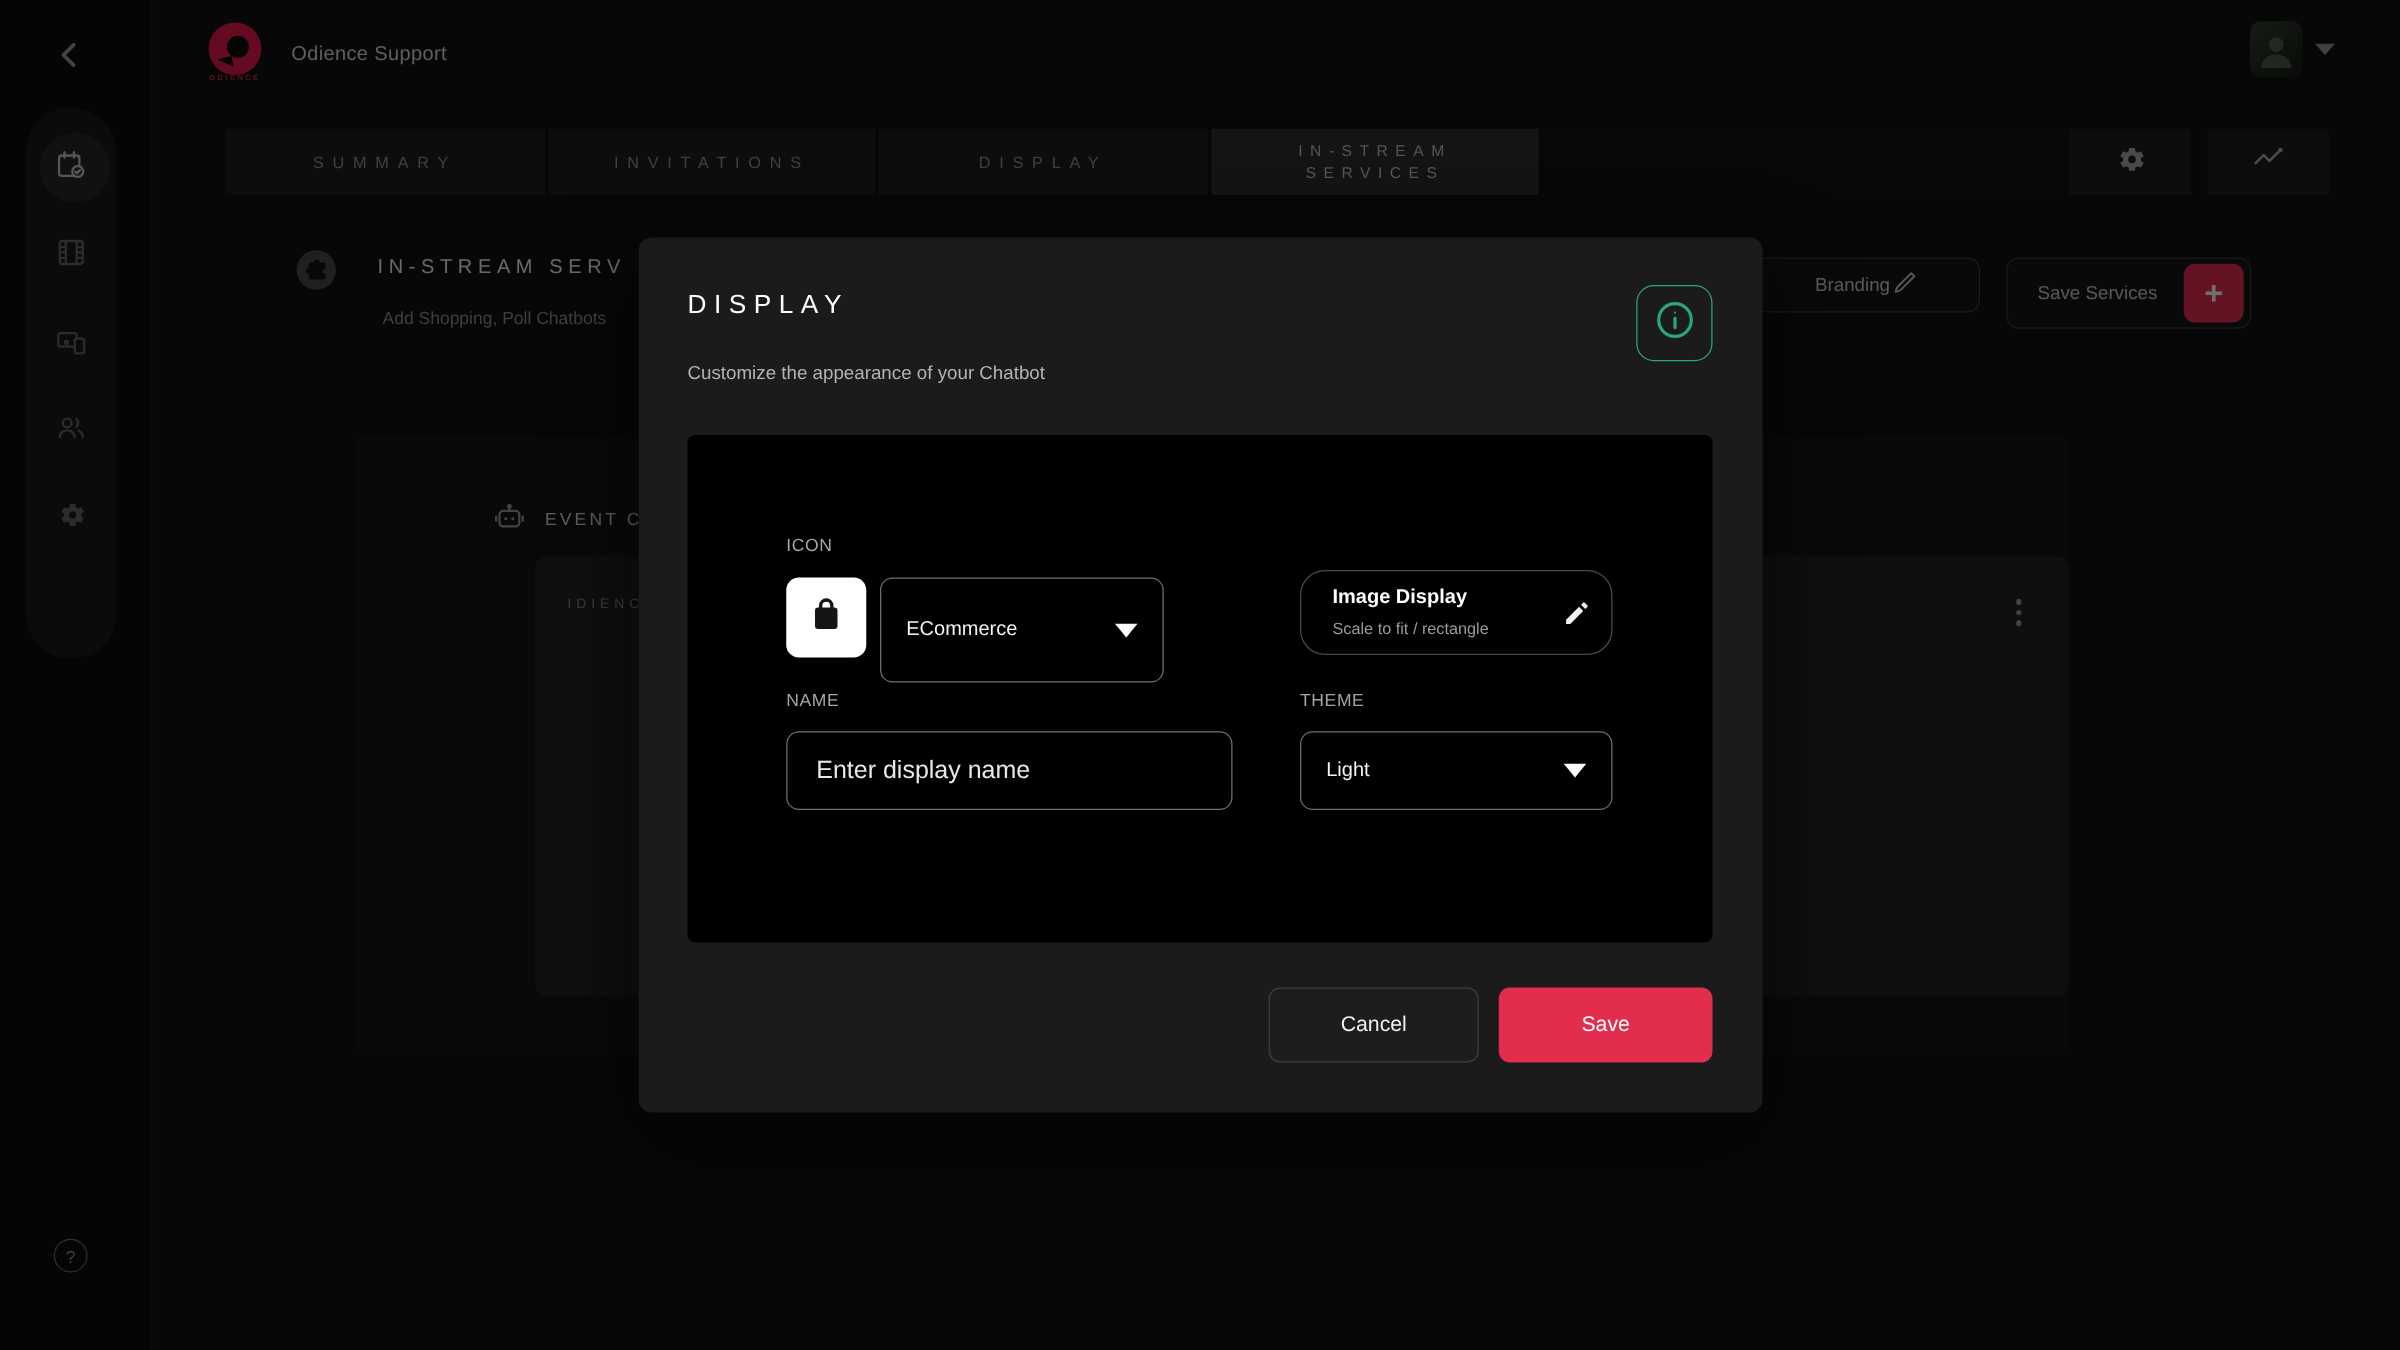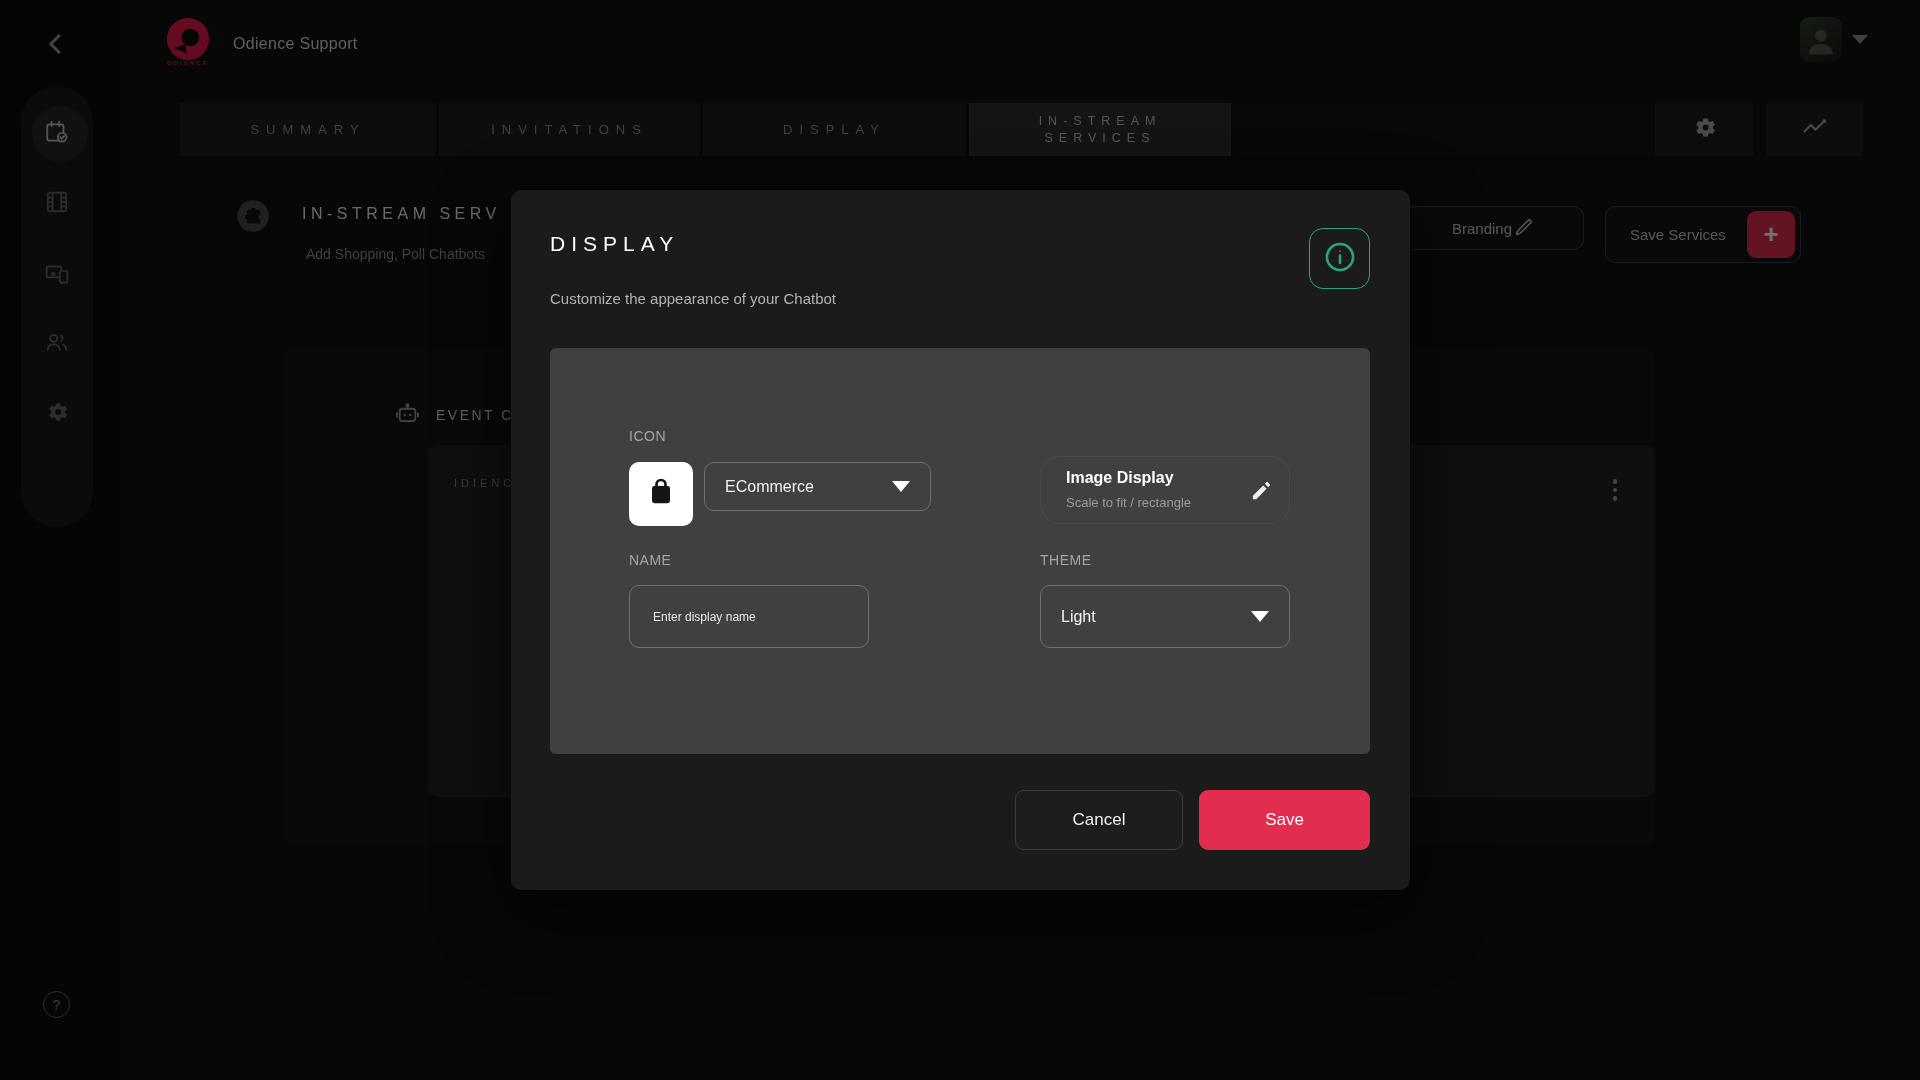--- a/index.html
+++ b/index.html
@@ -63,33 +63,33 @@
   .kebab i{width:4.5px;height:4.5px;border-radius:50%;background:#9a9a9a;}
 
   
   .overlay{left:0;top:0;width:1920px;height:1080px;background:rgba(0,0,0,0.56);z-index:50;}
   .modal{left:511px;top:190px;width:899px;height:700px;background:#1c1b1b;border-radius:10px;z-index:100;
     box-shadow:0 24px 70px rgba(0,0,0,.55);}
   .modal-title{position:absolute;left:39px;top:42px;font-size:21px;letter-spacing:6px;font-weight:500;color:#fff;}
   .modal-subtitle{position:absolute;left:39px;top:100px;font-size:15px;color:#b3b3b3;}
   .info-btn{position:absolute;left:798px;top:38px;width:61px;height:61px;border:1px solid var(--accent-green);
     border-radius:14px;display:flex;align-items:center;justify-content:center;color:var(--accent-green);cursor:pointer;}
-  .modal-panel{position:absolute;left:39px;top:158px;width:820px;height:406px;background:#404040;border-radius:6px;}
+  .modal-panel{position:absolute;left:39px;top:158px;width:820px;height:406px;background:#000000;border-radius:6px;}
   .field-label{position:absolute;font-size:14px;color:#a5a5a5;letter-spacing:.5px;}
   .icon-tile{position:absolute;left:79px;top:114px;width:64px;height:64px;background:#fff;border-radius:10px;
     display:flex;align-items:center;justify-content:center;cursor:pointer;}
-  .select{position:absolute;height:49px;border:1px solid #6e6e6e;border-radius:10px;display:flex;align-items:center;
+  .select{position:absolute;height:84px;border:1px solid #6e6e6e;border-radius:10px;display:flex;align-items:center;
     padding:0 20px;font-size:16px;color:#f2f2f2;cursor:pointer;background:transparent;}
   .select .caret{margin-left:auto;width:0;height:0;border-left:9px solid transparent;border-right:9px solid transparent;border-top:11px solid #fdfdfd;}
   .img-display-card{position:absolute;left:490px;top:108px;width:250px;height:68px;border:1px solid #4a4a4a;border-radius:20px;cursor:pointer;}
   .img-display-title{position:absolute;left:25px;top:12px;font-size:16px;font-weight:bold;color:#fff;}
   .img-display-sub{position:absolute;left:25px;top:38px;font-size:13px;color:#9b9b9b;}
   .img-display-card .edit-ic{position:absolute;right:16px;top:22px;color:#f0f0f0;}
-  .text-input{position:absolute;left:79px;top:237px;width:240px;height:63px;background:transparent;border:1px solid #707070;
-    border-radius:10px;padding:0 23px;font-size:12px;color:#fff;font-family:"Liberation Sans",sans-serif;outline:none;}
+  .text-input{position:absolute;left:79px;top:237px;width:357px;height:63px;background:transparent;border:1px solid #707070;
+    border-radius:10px;padding:0 23px;font-size:20px;color:#fff;font-family:"Liberation Sans",sans-serif;outline:none;}
   .text-input::placeholder{color:#e8e8e8;opacity:1;}
   .btn{position:absolute;top:600px;height:60px;border-radius:9px;display:flex;align-items:center;justify-content:center;
     font-size:17px;cursor:pointer;font-family:"Liberation Sans",sans-serif;}
   .btn-cancel{left:504px;width:168px;background:#1d1d1d;border:1px solid #3e3e3e;color:#f0f0f0;}
   .btn-save{left:688px;width:171px;background:var(--save-red);border:none;color:#fff;}
 </style>
 </head>
 <body>
 
 <div class="abs sidebar">

